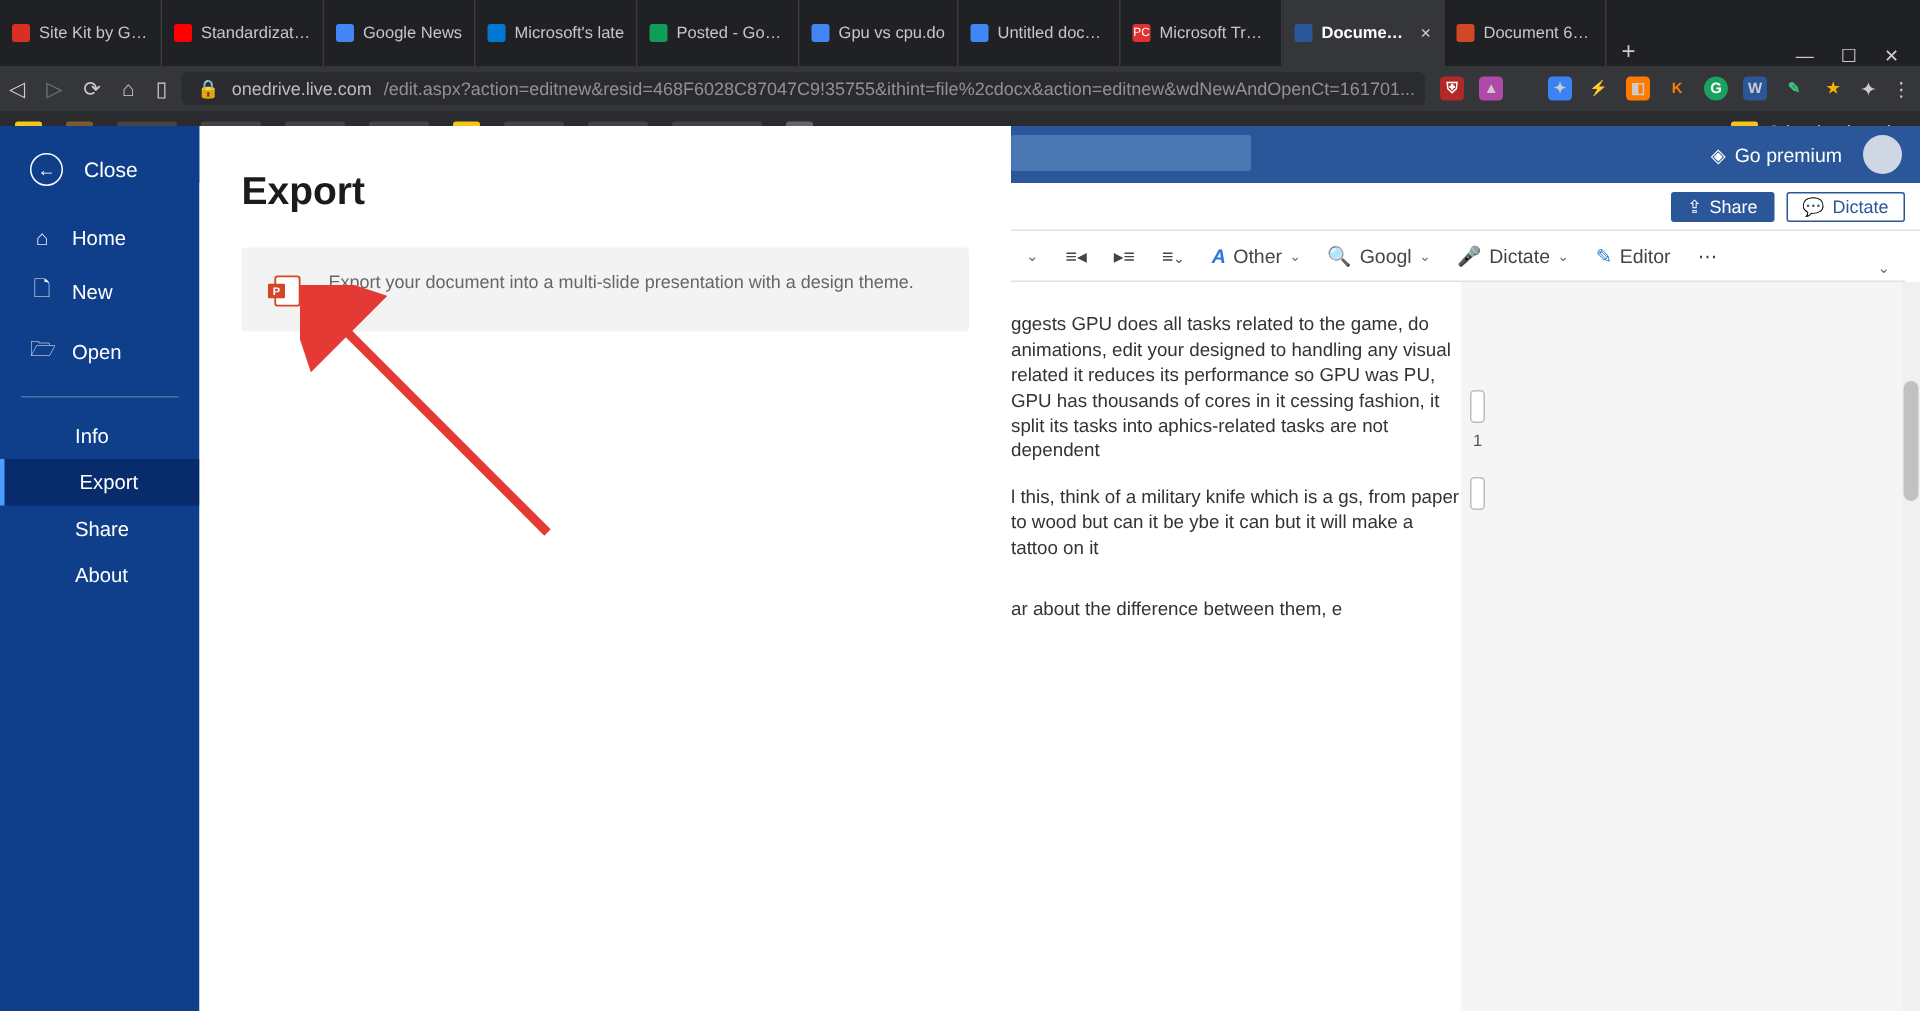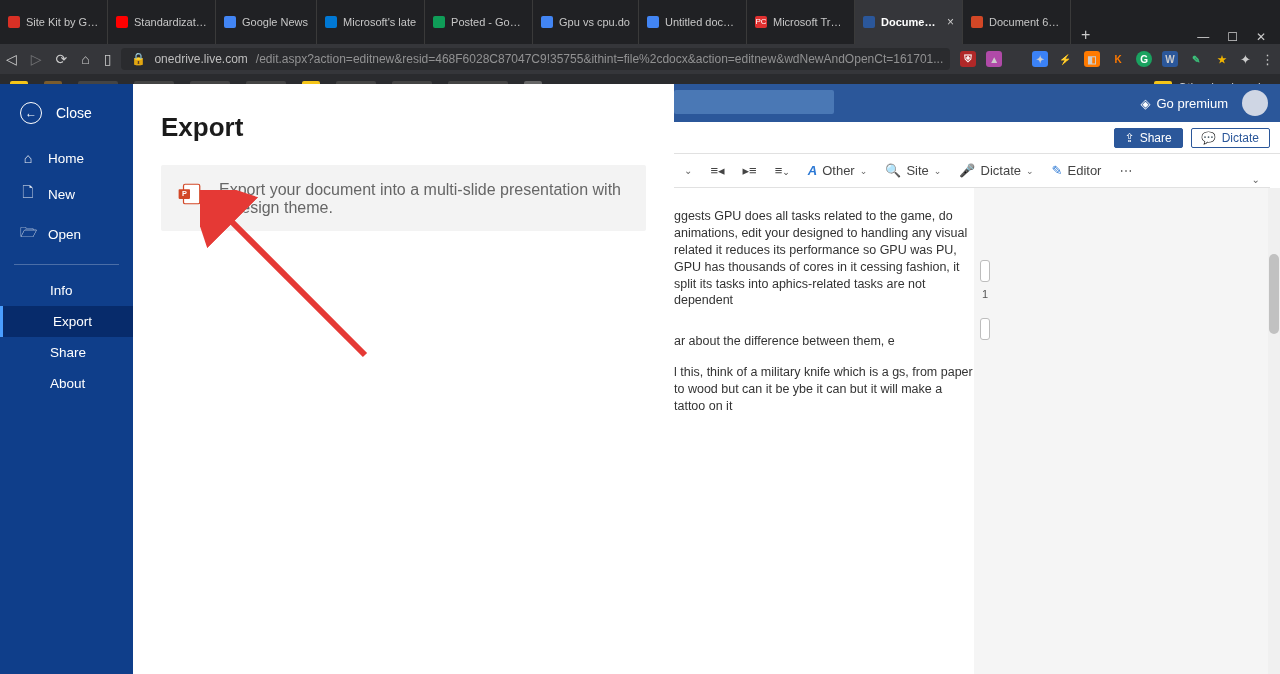--- a/index.html
+++ b/index.html
@@ -64,21 +64,21 @@
   .file-item.active { background: #072b6b; border-left: 3px solid #4a9eff; padding-left: 17px; }
   .file-sep { height: 1px; background: rgba(255,255,255,.25); margin: 10px 14px; }
   .file-group2 .file-item { padding: 8px 20px 8px 50px; }
 
   
   .export-panel { position: absolute; top: 84px; left: 133px; width: 541px; bottom: 0; background: #fff; padding: 28px 28px; }
   .export-panel h1 { font-size: 26px; font-weight: 600; color: #1b1b1b; margin-bottom: 22px; }
   .export-card { display: flex; gap: 16px; background: #f3f3f3; border-radius: 2px; padding: 14px 16px; align-items: flex-start; }
   .ppt-icon { width: 26px; height: 26px; flex-shrink: 0; margin-top: 2px; }
   .export-card .title { font-size: 14.5px; color: #222; }
-  .export-card .desc { font-size: 16px; color: #666; margin-top: 2px; }
+  .export-card .desc { font-size: 12px; color: #666; margin-top: 2px; }
 
   
   .red-arrow { position: absolute; pointer-events: none; }
 
   svg { display: block; }
 </style>
 </head>
 <body>
 
 <div class="tabstrip">
@@ -206,40 +206,40 @@
   <span>≡◂</span>
   <span>▸≡</span>
   <span>≡<span style="font-size:9px">⌄</span></span>
   <div class="tool">
       <span style="color:#2b78d4;font-style:italic;font-weight:bold">A</span>
       <span>Other</span>
       <span class="caret">⌄</span>
     </div>
   <div class="tool">
       <span>🔍</span>
-      <span>Site</span>
+      <span>Googl</span>
       <span class="caret">⌄</span>
     </div>
   <div class="tool">
       <span style="color:#2b78d4">🎤</span>
       <span>Dictate</span>
       <span class="caret">⌄</span>
     </div>
   <div class="tool">
       <span style="color:#2b78d4">✎</span>
       <span>Editor</span>
     </div>
   <span>⋯</span>
   <span class="collapse-caret">⌄</span>
 </div>
 
 <div class="doc-area">
   <p>ggests GPU does all tasks related to the game, do animations, edit your designed to handling any visual related it reduces its performance so GPU was PU, GPU has thousands of cores in it cessing fashion, it split its tasks into aphics-related tasks are not dependent</p>
+  <p>l this, think of a military knife which is a gs, from paper to wood but can it be ybe it can but it will make a tattoo on it</p>
   <p style="margin-top:24px">ar about the difference between them, e</p>
-  <p>l this, think of a military knife which is a gs, from paper to wood but can it be ybe it can but it will make a tattoo on it</p>
 </div>
 <div class="doc-side">
   <div class="marker"></div>
   <div class="num">1</div>
   <div class="marker2"></div>
 </div>
 <div class="scroll-track"></div>
 <div class="scroll-thumb"></div>
 
 <div class="file-nav">

